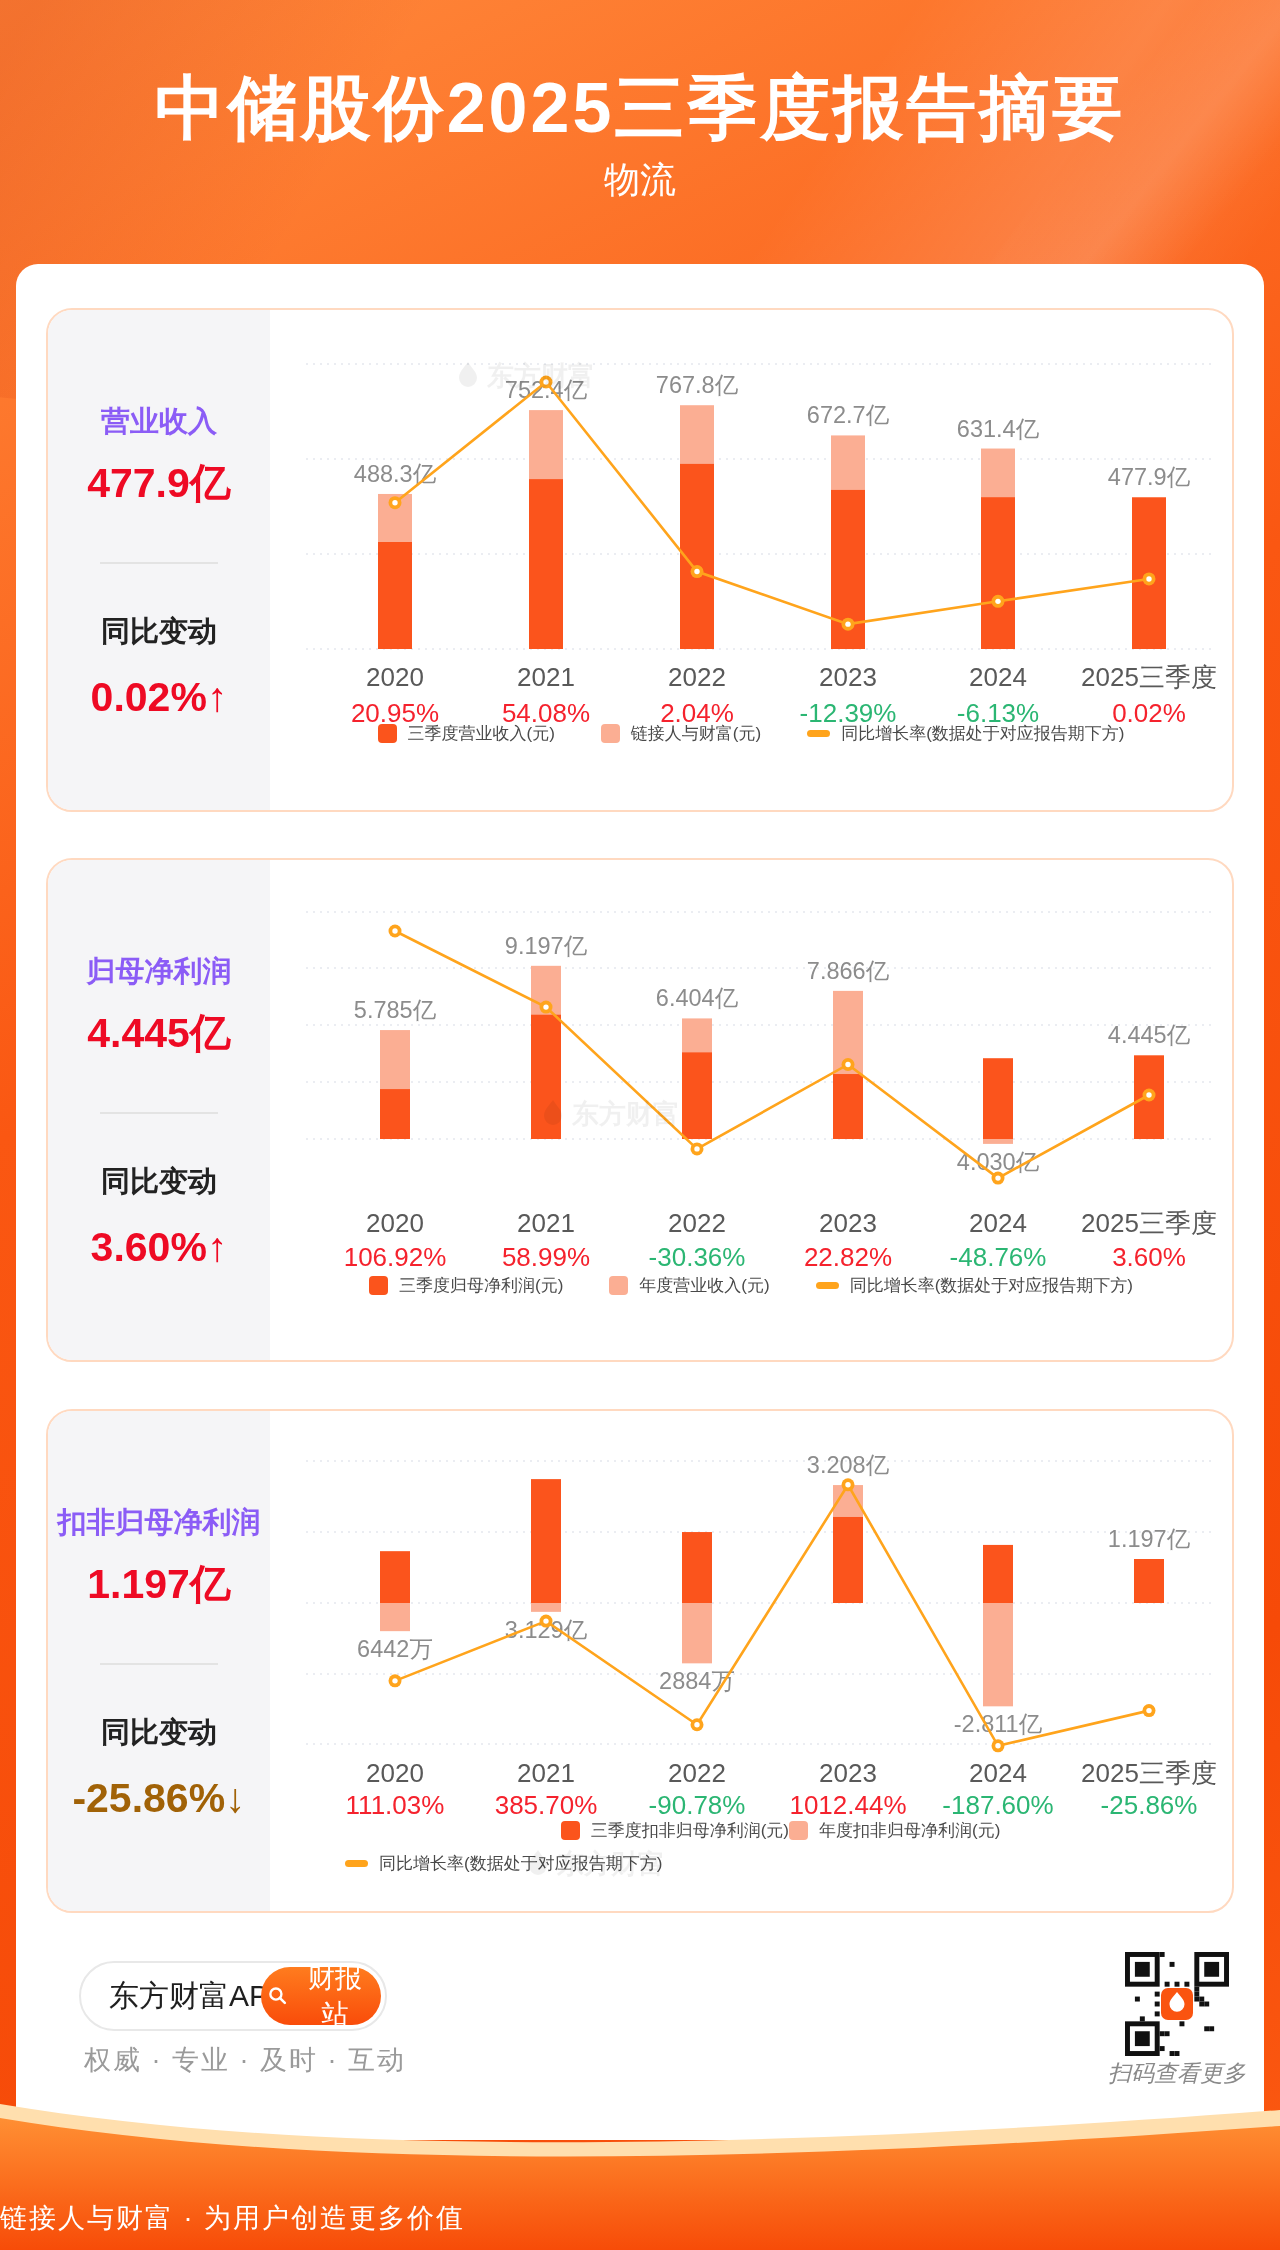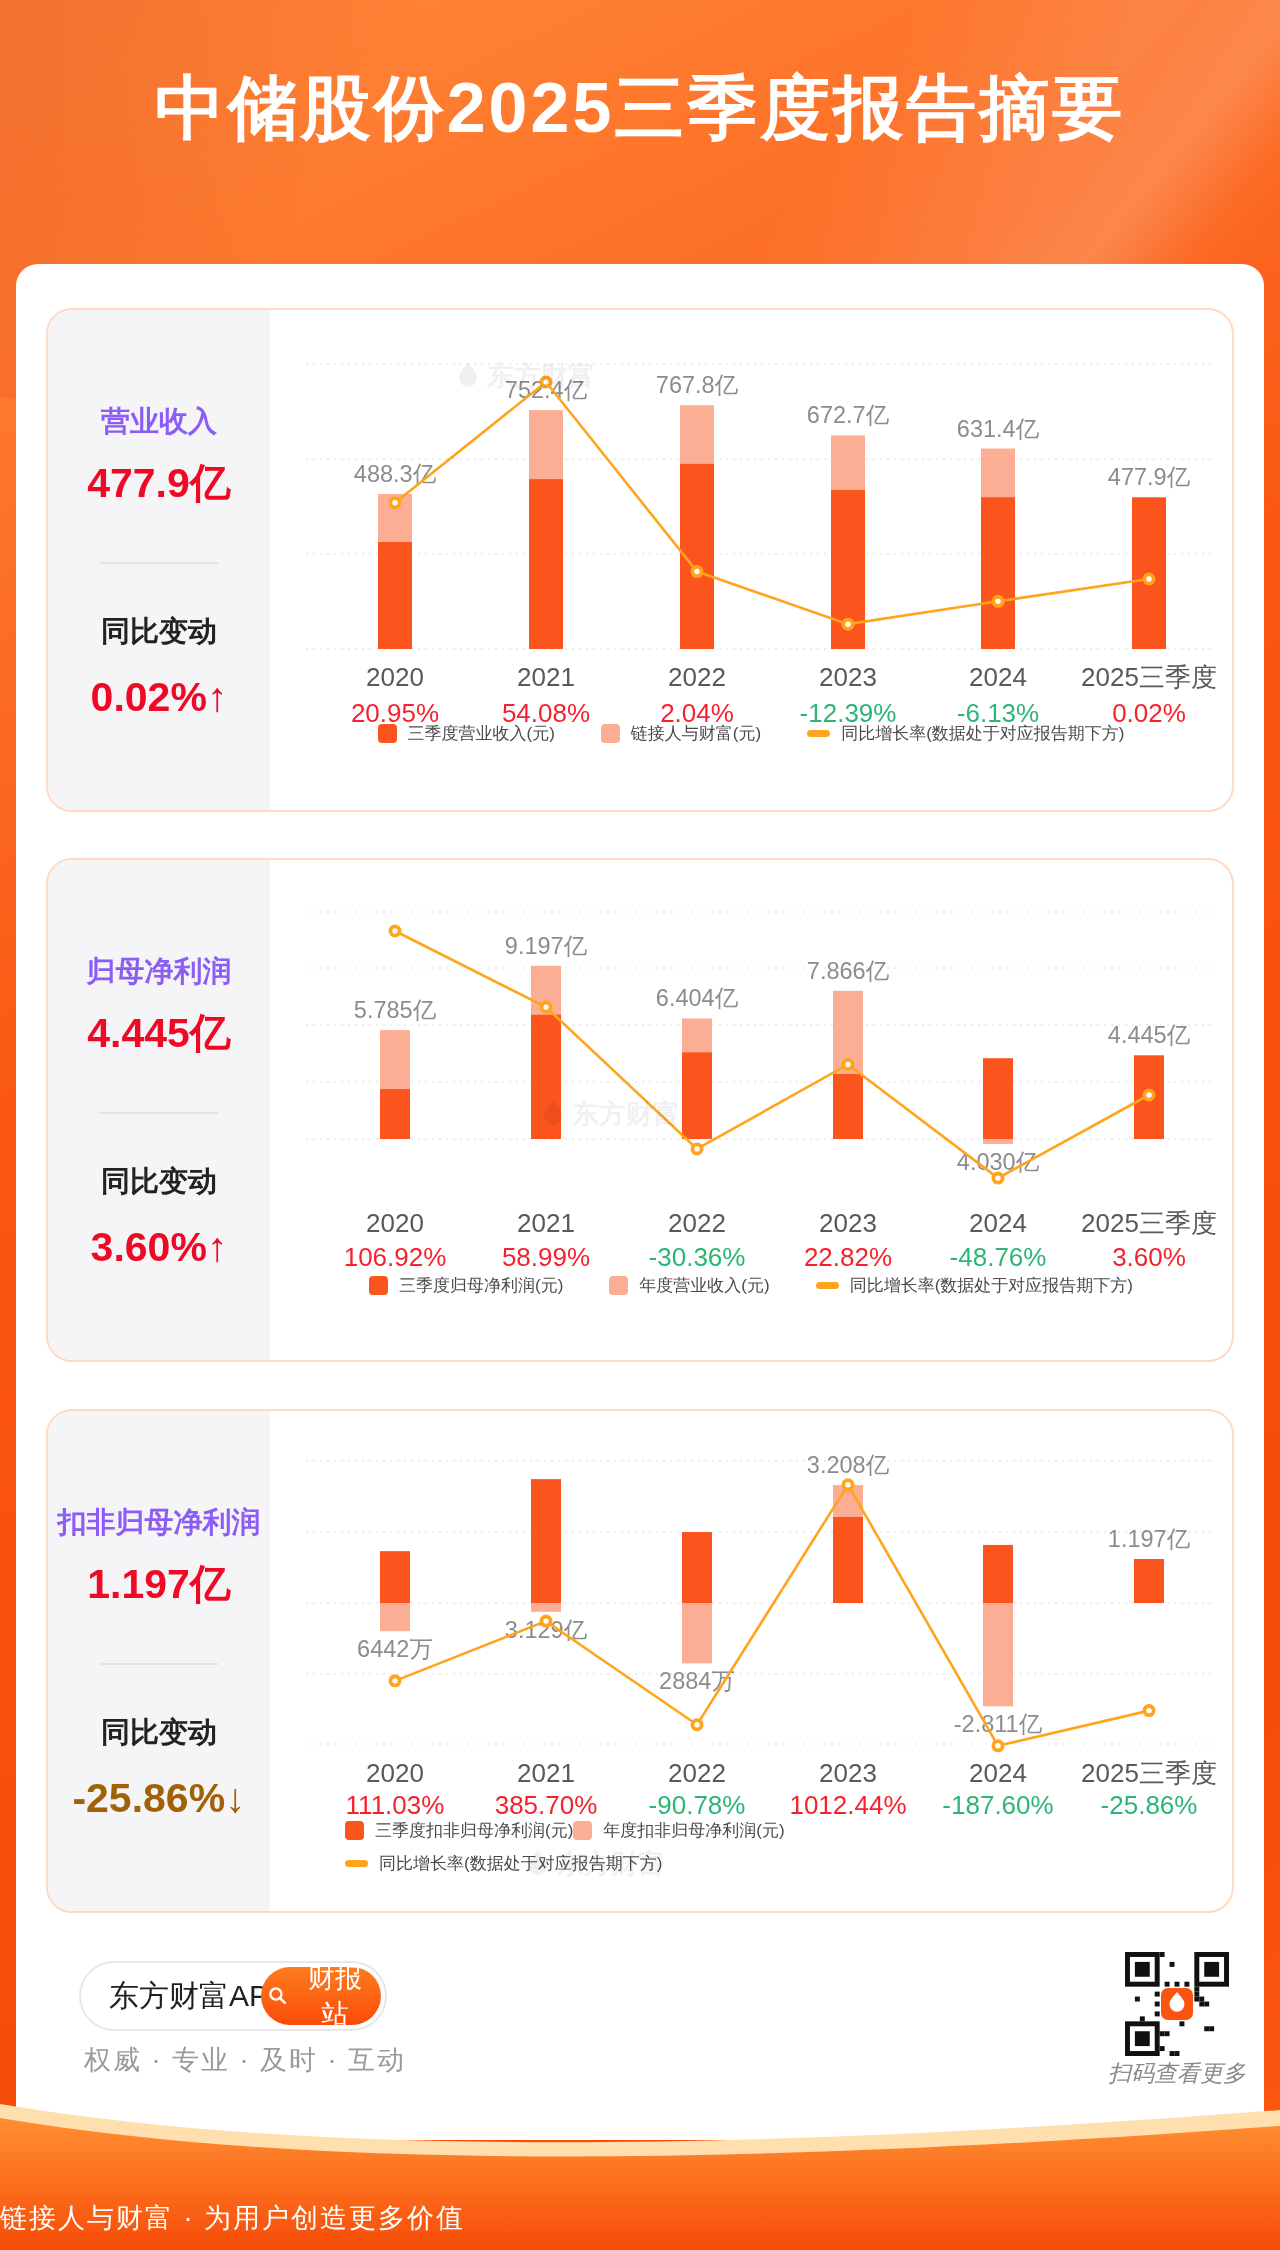--- a/index.html
+++ b/index.html
@@ -23,21 +23,21 @@
   .metric-label{position:absolute;top:92px;left:0;width:100%;text-align:center;font-size:29px;font-weight:bold;color:#8b5cf6;}
   .metric-value{position:absolute;top:146px;left:0;width:100%;text-align:center;font-size:41px;font-weight:bold;color:#ee0a24;}
   .side-divider{position:absolute;top:252px;left:52px;width:118px;height:0;border-top:2px solid #e3e3e3;}
   .change-label{position:absolute;top:302px;left:0;width:100%;text-align:center;font-size:29px;font-weight:bold;color:#222;}
   .change-value{position:absolute;top:364px;left:0;width:100%;text-align:center;font-size:41px;font-weight:bold;}
   .up-red{color:#ee0a24;} .down-green{color:#a16207;}
   svg.chart{position:absolute;left:0;top:0;width:1188px;height:504px;}
   .legend{position:absolute;display:flex;align-items:center;font-size:17px;color:#4a4a4a;}
   .lg-center{left:222px;right:0;justify-content:center;gap:46px;}
   .card1 .lg-center{top:412px;} .card2 .lg-center{top:414px;}
-  .lg-row1{left:297px;right:16px;top:408px;justify-content:flex-start;}
+  .lg-row1{left:297px;right:16px;top:408px;justify-content:center;}
   .lg-row2{left:297px;top:441px;}
   .li{display:flex;align-items:center;gap:11px;white-space:nowrap;}
   .sw{display:inline-block;width:19px;height:19px;border-radius:4px;background:#fb541c;}
   .sw.light{background:#fbae93;}
   .sw.lineDash{width:23px;height:7px;border-radius:4px;background:#ffa41c;}
   .watermark{position:absolute;display:flex;align-items:center;gap:6px;opacity:.055;color:#000;
         font-size:27px;font-weight:bold;pointer-events:none;}
   .wm1{left:455px;top:358px;} .wm2{left:540px;top:1096px;} .wm3{left:525px;top:1846px;}
   .app-pill{position:absolute;left:79px;top:1961px;width:308px;height:70px;background:#fff;
         border:2px solid #e8e8e8;border-radius:36px;display:flex;align-items:center;}
@@ -54,20 +54,21 @@
 </style>
 </head>
 <body>
 
 <div id="page">
   <div class="streak s1"></div>
   <div class="streak s2"></div>
   <div class="streak s3"></div>
 
   <div class="page-title">中储股份2025三季度报告摘要</div>
+  <div class="page-subtitle">物流</div>
 
   <div class="panel"></div>
 
   <div class="card card1">
     <div class="sidebar">
       <div class="metric-label">营业收入</div>
       <div class="metric-value">477.9亿</div>
       <div class="side-divider"></div>
       <div class="change-label">同比变动</div>
       <div class="change-value up-red"><span>0.02%</span><span>↑</span></div>

